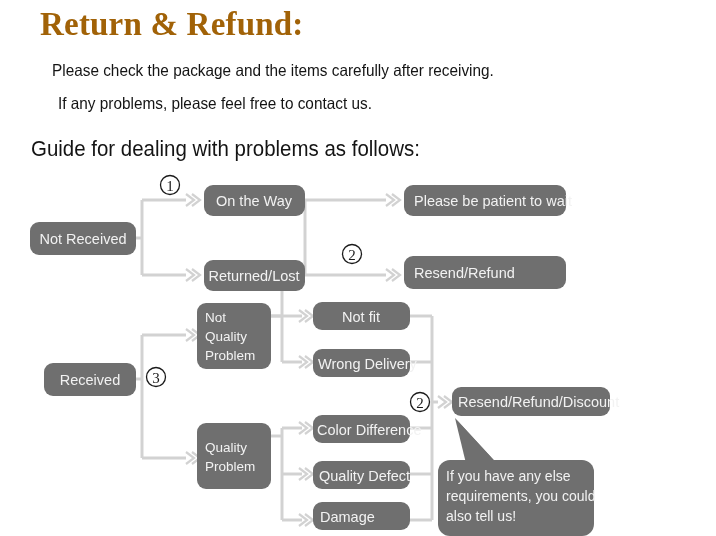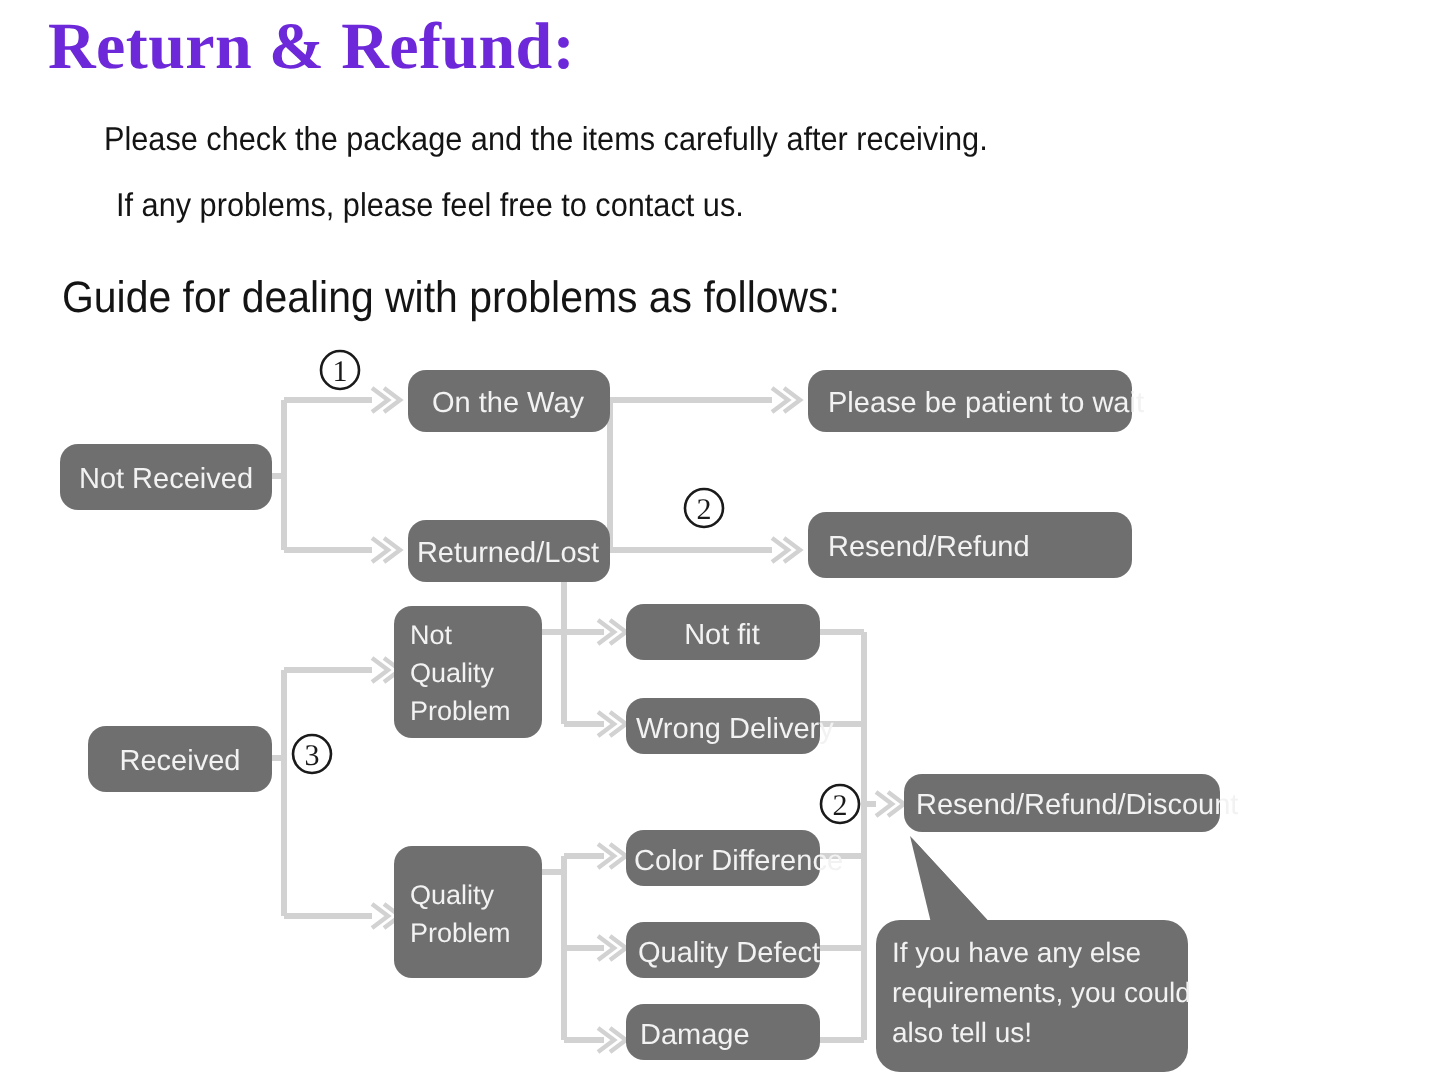--- a/index.html
+++ b/index.html
@@ -10,26 +10,26 @@
   body {
     width: 716px;
     height: 536px;
     position: relative;
     overflow: hidden;
     font-family: "Liberation Sans", sans-serif;
     color: #1a1a1a;
   }
   #page-title {
     position: absolute;
-    left: 24px;
+    left: 40px;
     top: 6px;
     font-family: "Liberation Serif", serif;
     font-weight: bold;
     font-size: 33px;
-    color: #6d28d9;
+    color: #a16207;
     letter-spacing: 0.2px;
     white-space: nowrap;
   }
   .intro-line {
     position: absolute;
     font-family: "Liberation Sans", sans-serif;
     font-size: 16.5px;
     color: #141414;
     white-space: nowrap;
     transform: scaleX(0.93);

